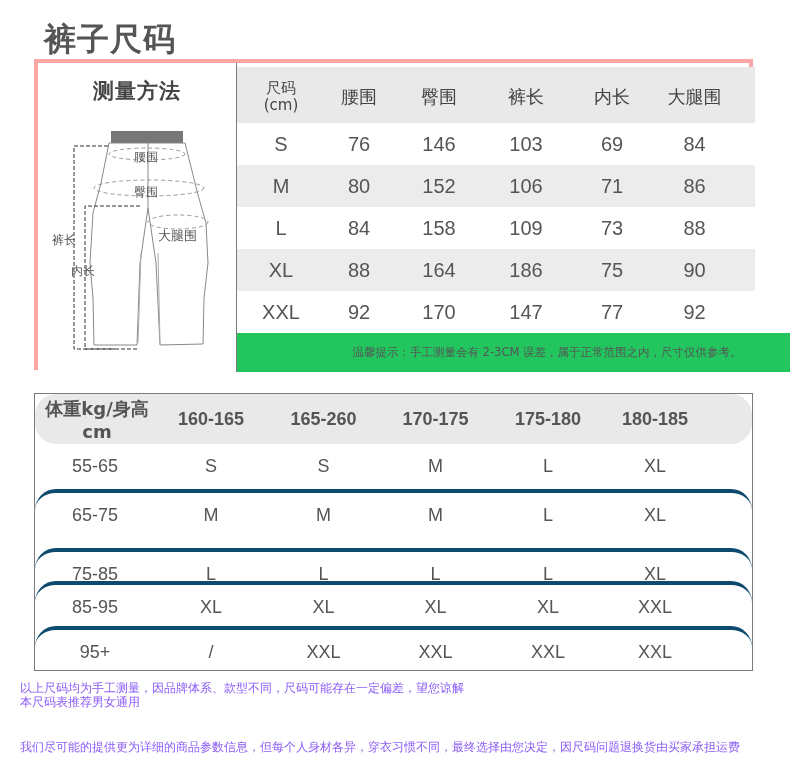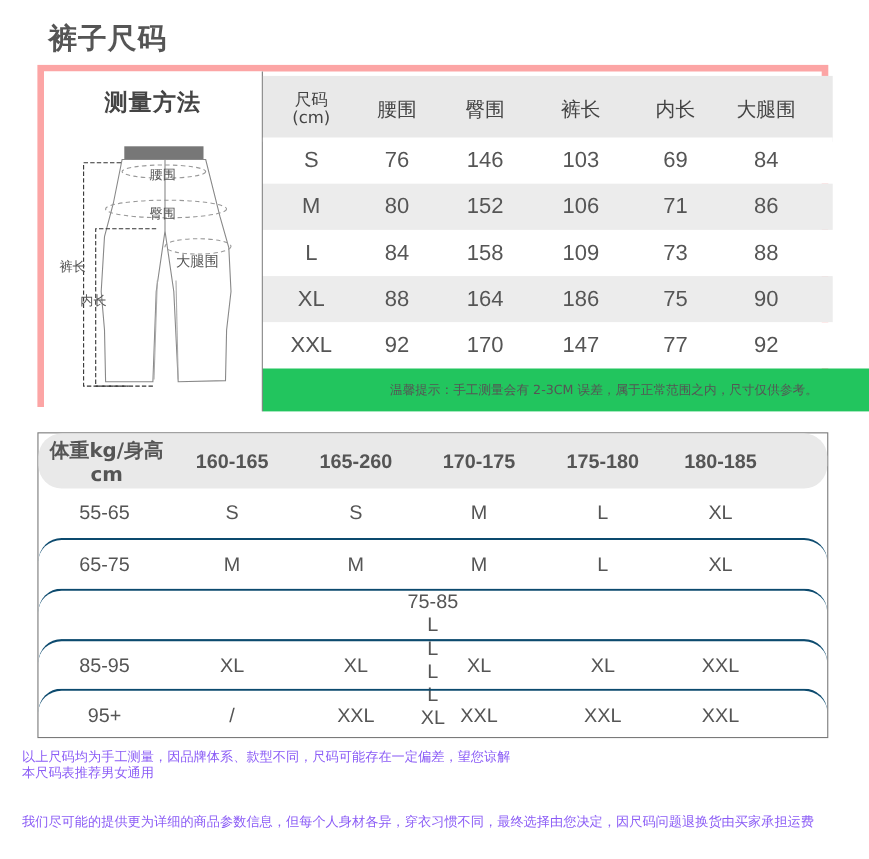--- a/index.html
+++ b/index.html
@@ -1,20 +1,20 @@
 <!DOCTYPE html>
 <html><head>
 <meta charset="utf-8">
 <style>
   html, body { margin:0; padding:0; background:#ffffff; }
   body { width:790px; height:781px; position:relative; overflow:hidden; font-family:"Liberation Sans","DejaVu Sans",sans-serif; color:#4a4a4a; }
-  .title { position:absolute; left:44px; top:18px; font-size:26px; font-weight:bold; color:#555; letter-spacing:1px; font-family:"DejaVu Sans",sans-serif; }
+  .title { position:absolute; left:44px; top:18px; font-size:32px; font-weight:bold; color:#555; letter-spacing:1px; font-family:"DejaVu Sans",sans-serif; }
 
   
-  .t1 { position:absolute; left:34px; top:59px; width:719px; height:311px; border:6px solid #fca5a5; box-sizing:border-box; }
+  .t1 { position:absolute; left:34px; top:59px; width:719px; height:311px; border:4px solid #fca5a5; box-sizing:border-box; }
   .t1-left { position:absolute; left:0; top:0; width:198px; height:309px; border-right:1px solid #7a7a7a; background:#fff; }
   .t1-left .method { position:absolute; left:0; top:14px; width:198px; text-align:center; font-size:21px; font-weight:bold; color:#444; font-family:"DejaVu Sans",sans-serif; letter-spacing:1px; }
   .t1-left svg { position:absolute; left:0; top:0; }
   .t1-right { position:absolute; left:199px; top:0; width:518px; height:309px; }
   .row { position:absolute; left:0; width:518px; display:flex; align-items:center; }
   .row .c { text-align:center; font-size:20px; color:#555; }
   .c0 { width:88px; } .c1 { width:68px; } .c2 { width:92px; } .c3 { width:82px; } .c4 { width:90px; } .c5 { width:75px; }
   .hdr { top:4px; height:60px; background:#e9e9e9; }
   .hdr .c { font-size:18px; color:#444; font-family:"DejaVu Sans",sans-serif; }
   .hdr .c0 { font-size:15px; line-height:17px; }
@@ -23,21 +23,21 @@
   .note { position:absolute; left:0; top:270px; width:620px; height:39px; background:#22c55e; display:flex; align-items:center; justify-content:center; font-size:11.5px; color:#555; font-family:"DejaVu Sans",sans-serif; }
 
   
   .t2 { position:absolute; left:34px; top:393px; width:719px; height:278px; border:1px solid #7a7a7a; box-sizing:border-box; }
   .t2-row { position:absolute; left:0; width:717px; display:flex; align-items:center;border-radius:21px; }
   .t2-hdr { top:0; height:50px; background:#e9e9e9; }
   .t2-hdr .d { font-weight:bold; font-size:17px; color:#444; }
   .t2-hdr .d0 { text-align:left; padding-left:4px; box-sizing:border-box; font-family:"DejaVu Sans",sans-serif; font-size:16px; }
   .t2-row .d { text-align:center; font-size:18px; color:#555; }
   .d0 { width:120px; } .d1 { width:112px; } .d2 { width:113px; } .d3 { width:111px; } .d4 { width:114px; } .d5 { width:100px; }
-  .t2-body { height:45px; border-top:2px solid #0c4a6e; }
+  .t2-body { height:45px; border-top:4px solid #0c4a6e; }
 
   .footer { position:absolute; left:20px; font-size:12px; color:#8b5cf6; font-family:"DejaVu Sans",sans-serif; }
 </style>
 </head>
 <body>
 
 <div class="title">裤子尺码</div>
 
 <div class="t1">
   <div class="t1-left">
@@ -140,21 +140,21 @@
     <div class="d d5">XL</div>
   </div>
   <div class="t2-row t2-body" style="top:95px;">
     <div class="d d0">65-75</div>
     <div class="d d1">M</div>
     <div class="d d2">M</div>
     <div class="d d3">M</div>
     <div class="d d4">L</div>
     <div class="d d5">XL</div>
   </div>
-  <div class="t2-row t2-body" style="top:141px;flex-direction:column;">
+  <div class="t2-row t2-body" style="top:154px;">
     <div class="d d0">75-85</div>
     <div class="d d1">L</div>
     <div class="d d2">L</div>
     <div class="d d3">L</div>
     <div class="d d4">L</div>
     <div class="d d5">XL</div>
   </div>
   <div class="t2-row t2-body" style="top:187px;">
     <div class="d d0">85-95</div>
     <div class="d d1">XL</div>

